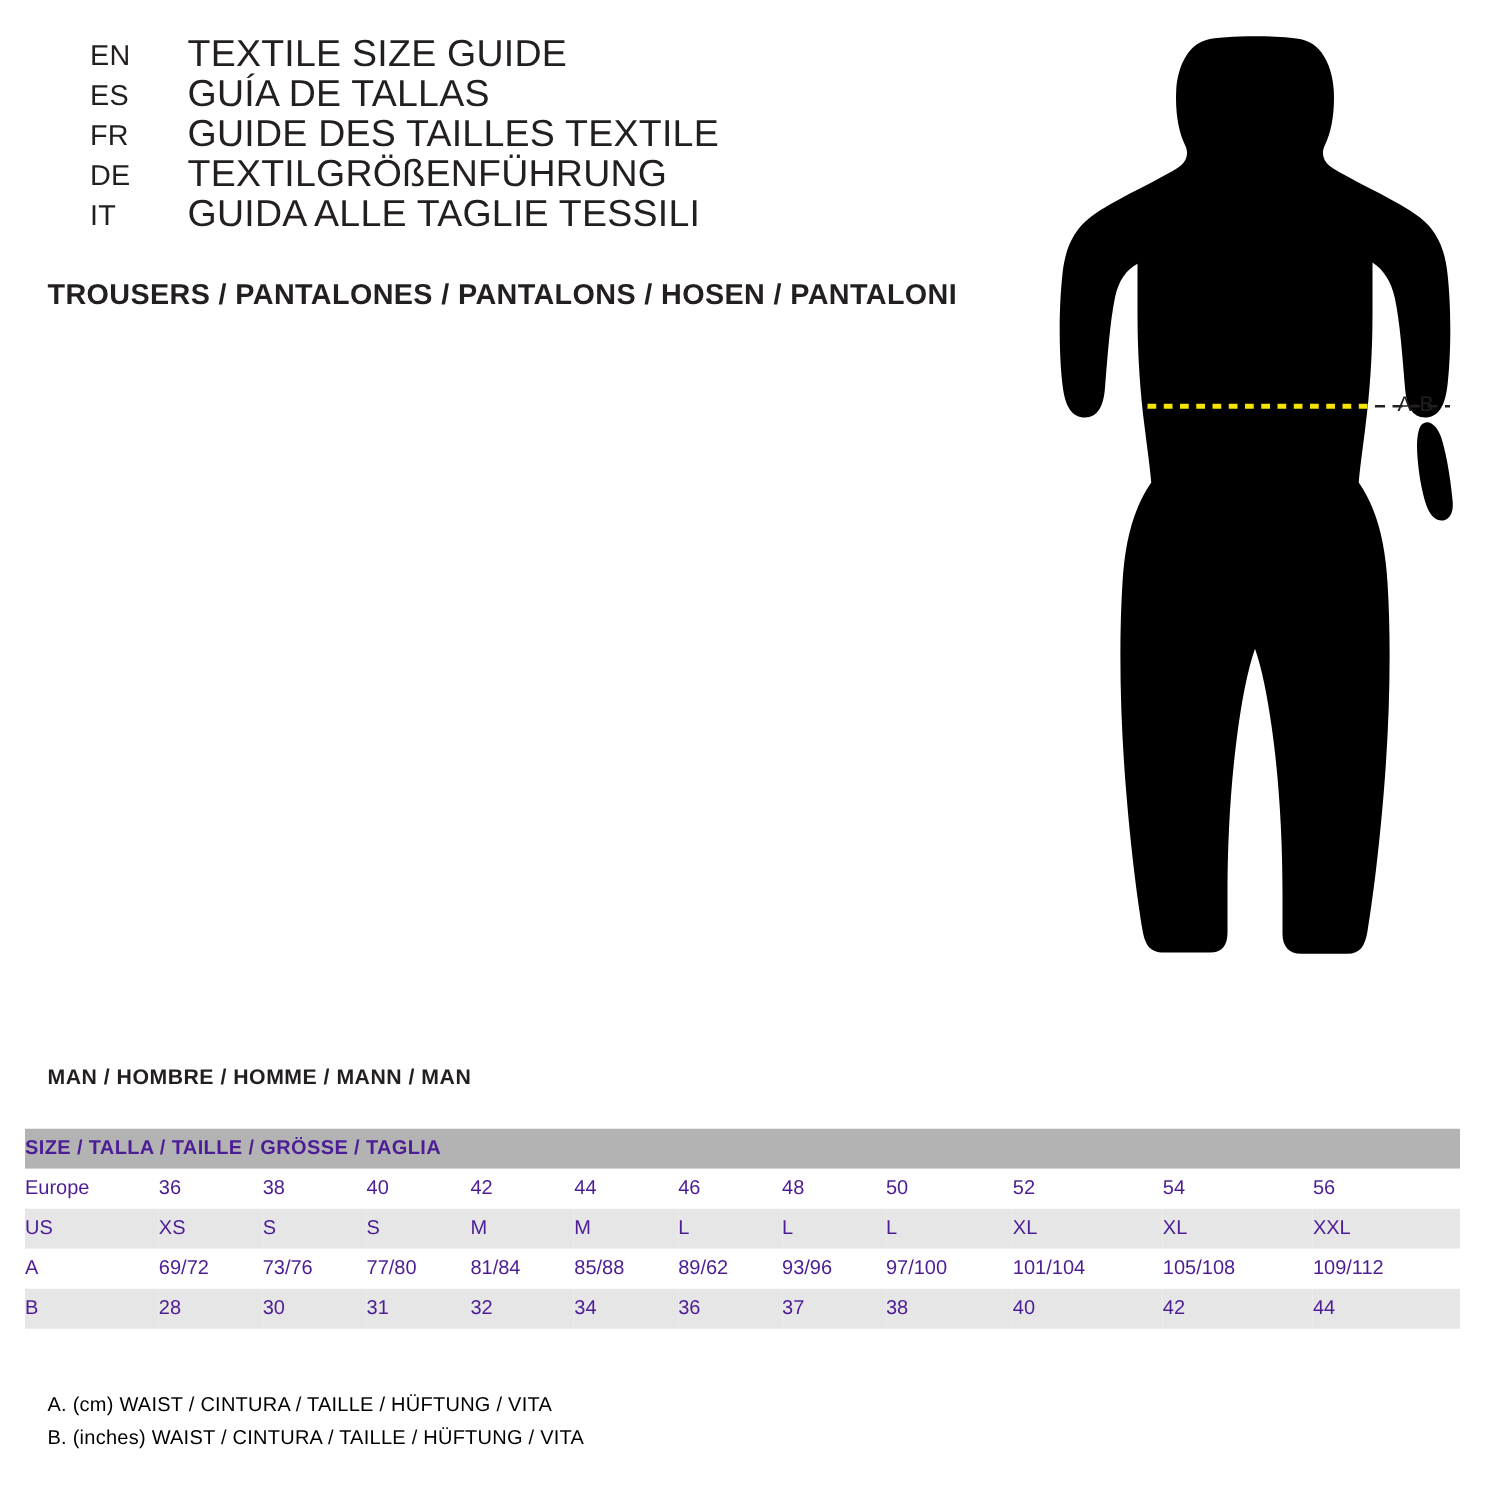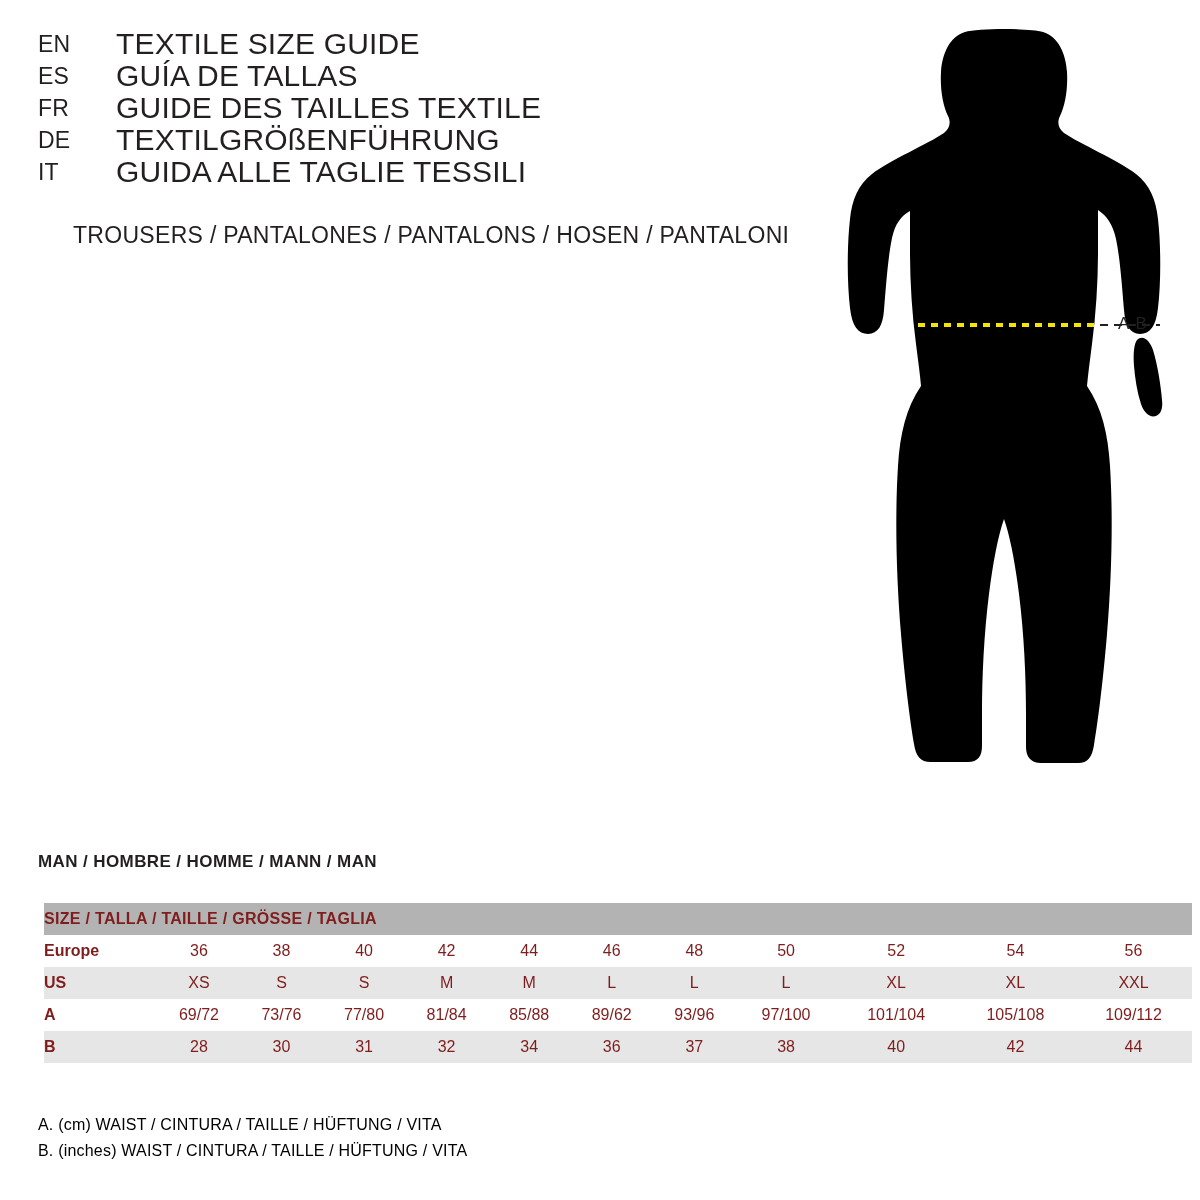--- a/index.html
+++ b/index.html
@@ -26,42 +26,42 @@
     position: absolute;
     left: 38px;
     top: 28px;
     width: 760px;
   }
   .lang-row {
     display: flex;
     align-items: center;
     height: 32px;
     line-height: 32px;
+    margin-left: 34px;
   }
   .lang-code {
     width: 78px;
     font-size: 23px;
     letter-spacing: 0.2px;
     color: #231f20;
   }
   .lang-text {
     font-size: 30px;
     letter-spacing: 0.2px;
     color: #231f20;
   }
   .garment-title {
     position: absolute;
     left: 38px;
     top: 222px;
     font-size: 23px;
-    font-weight: normal;
+    font-weight: bold;
     letter-spacing: 0.3px;
     color: #231f20;
     white-space: nowrap;
-    margin-left: 35px;
   }
 
   
   .figure-wrap {
     position: absolute;
     left: 800px;
     top: 14px;
     width: 400px;
     height: 790px;
   }
@@ -82,49 +82,47 @@
     position: absolute;
     left: 38px;
     top: 852px;
     font-size: 17px;
     font-weight: bold;
     letter-spacing: 0.4px;
     color: #231f20;
   }
   table.size-table {
     position: absolute;
-    left: 44px;
+    left: 20px;
     top: 903px;
     width: 1148px;
     border-collapse: collapse;
     font-size: 16px;
-    color: #7f1d1d;
+    color: #4c1d95;
   }
   table.size-table td {
     height: 32px;
     padding: 0;
     vertical-align: middle;
   }
   .head-row td {
     background: #b3b3b3;
     font-weight: bold;
     height: 33px;
     font-size: 16px;
     letter-spacing: 0.3px;
   }
   .row-light td { background: #ffffff; }
   .row-dark td { background: #e6e6e6; }
   .rowlabel {
     padding-left: 13px;
     text-align: left;
     white-space: nowrap;
-    font-weight: bold;
   }
   .cell {
-    text-align: center;
     white-space: nowrap;
   }
 
   .footnotes {
     position: absolute;
     left: 38px;
     top: 1112px;
     font-size: 16px;
     line-height: 26px;
     color: #000000;

